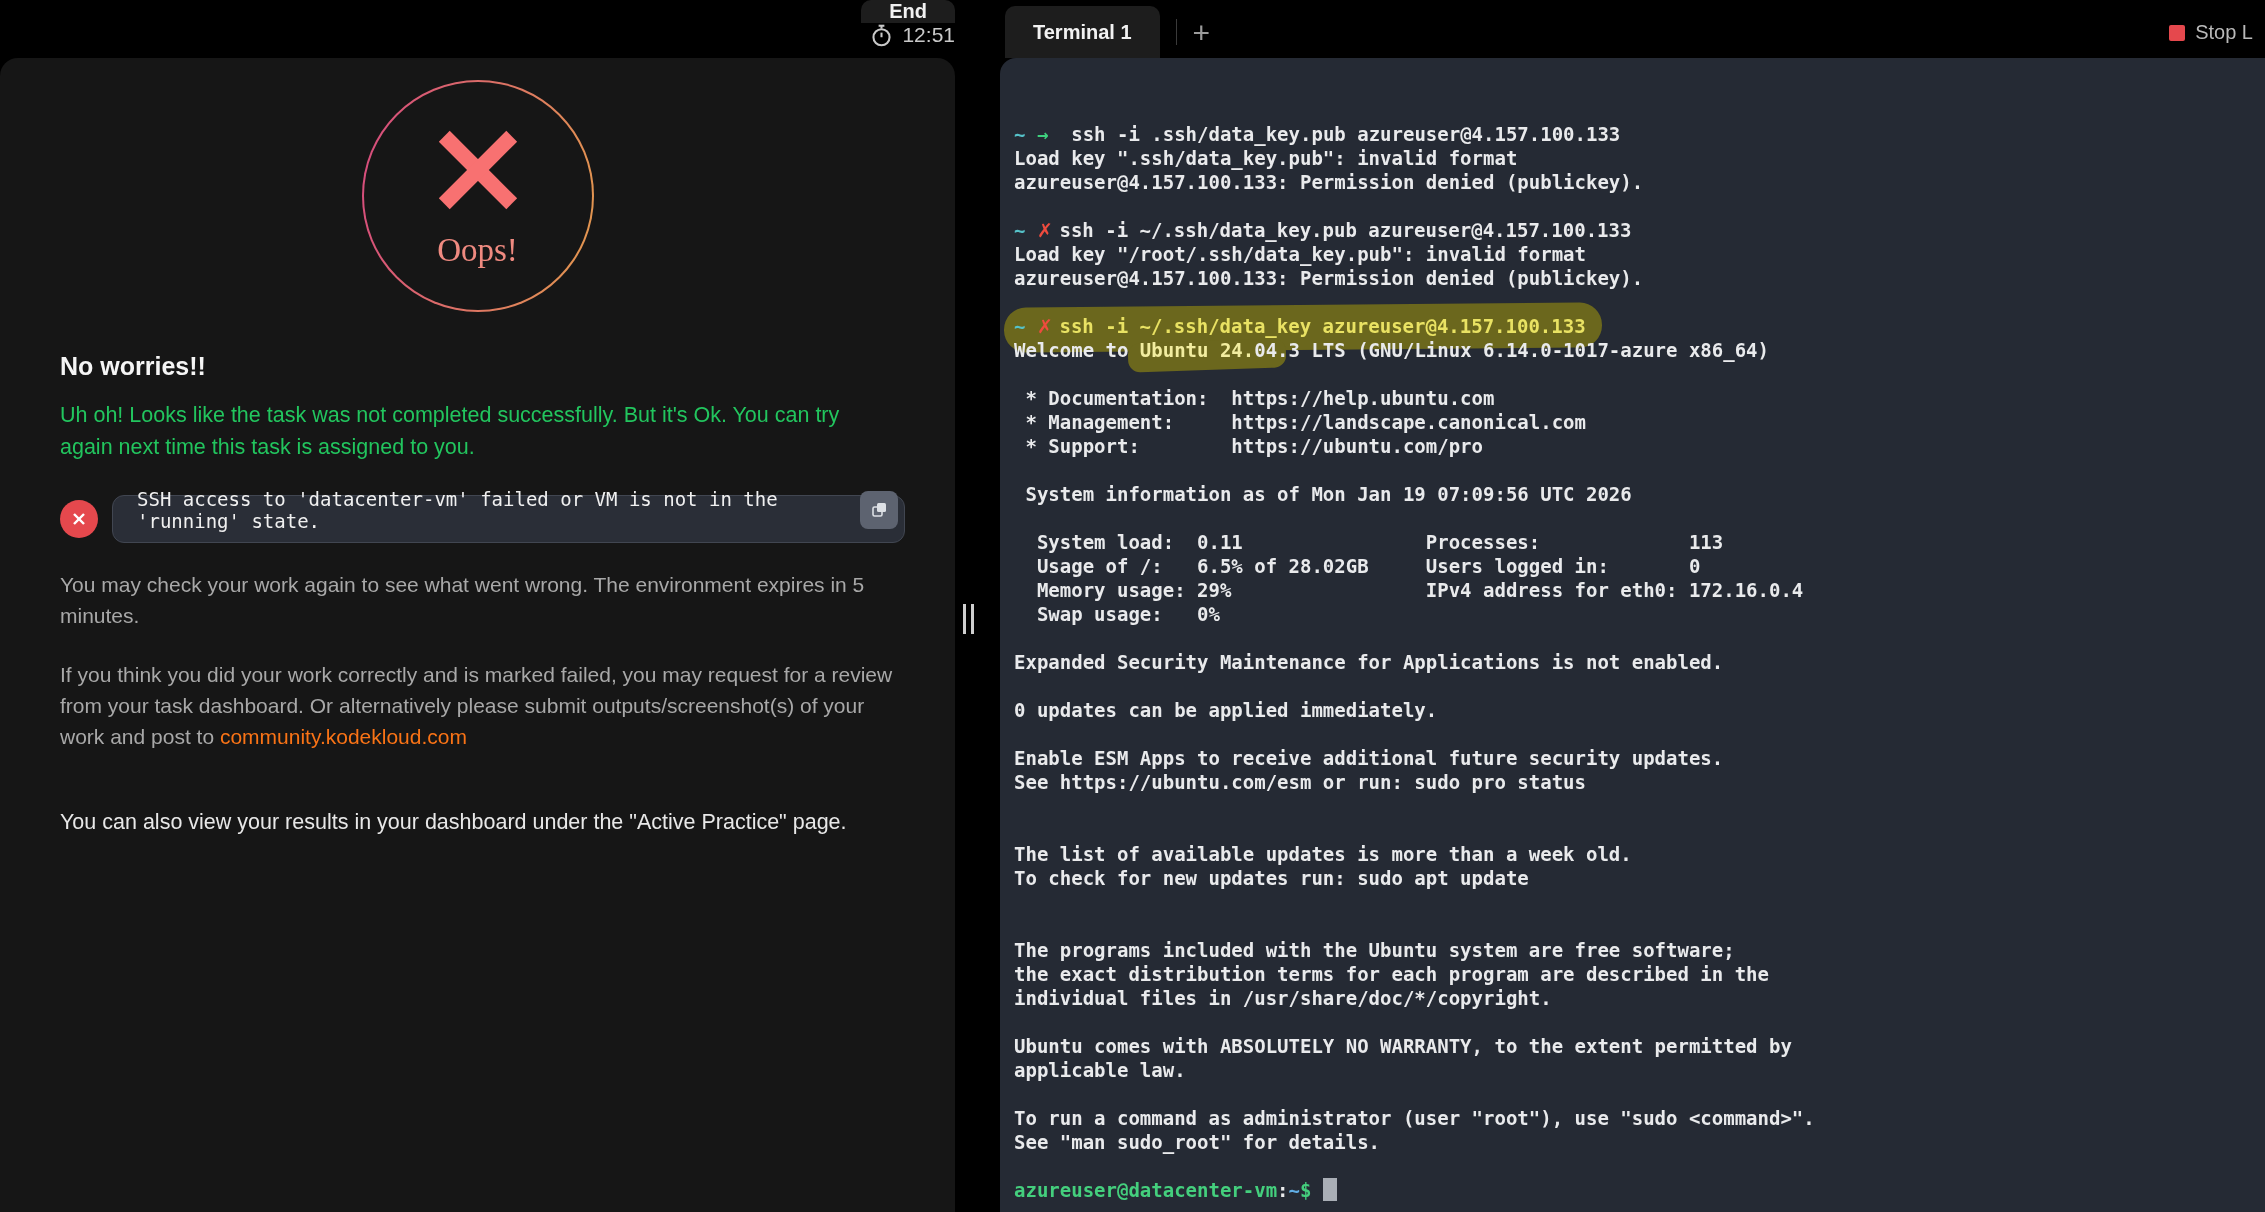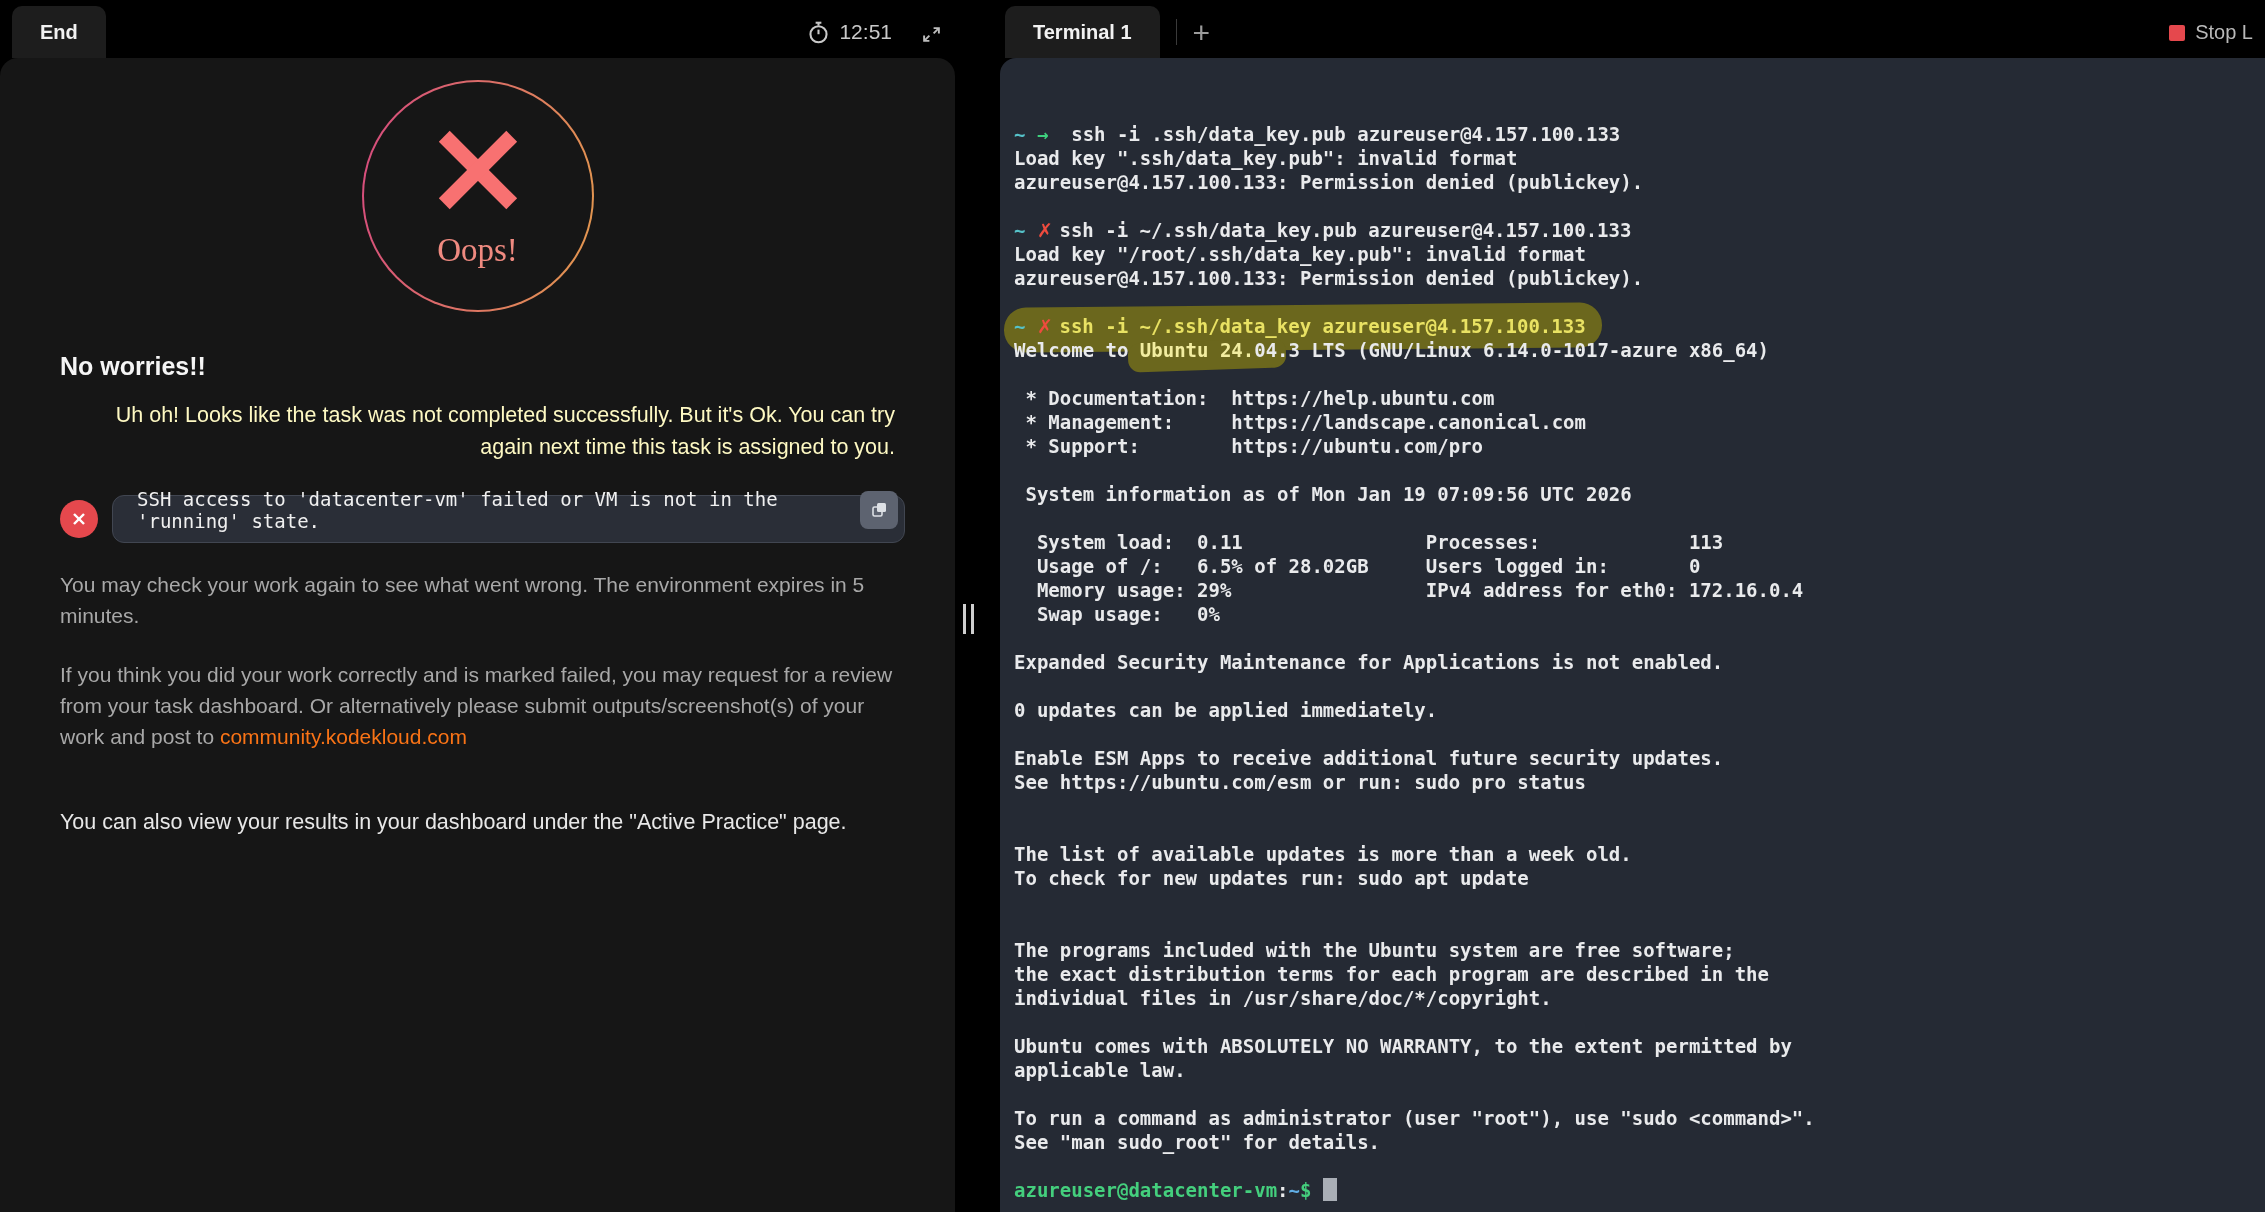--- a/index.html
+++ b/index.html
@@ -3,21 +3,21 @@
 <meta charset="utf-8">
 <style>
   * { margin:0; padding:0; box-sizing:border-box; }
   html,body { background:#000; }
   .app {
     position:relative; width:2265px; height:1212px; background:#000;
     font-family:"Liberation Sans", sans-serif; overflow:hidden;
   }
   
   .hdr { position:absolute; top:0; height:58px; display:flex; align-items:flex-end; }
-  .hdr-left  { left:0;  width:955px; }
+  .hdr-left  { left:0;  width:955px;flex-direction:column; }
   .hdr-right { left:1000px; right:12px; }
   .tab {
     height:52px; background:#1d1d1d; border-radius:10px 10px 0 0;
     display:flex; align-items:center; padding:0 28px;
     color:#f2f2f2; font-size:20px; font-weight:600;
   }
   .hdr-left .tab { margin-left:12px; }
   .hdr-right .tab { margin-left:5px; }
   .tab-sep { width:1px; height:26px; background:#3a3a3a; margin:0 16px 13px 16px; }
   .plus-btn { color:#9b9b9b; font-size:30px; font-weight:300; margin-bottom:8px; cursor:pointer; }
@@ -37,21 +37,21 @@
     width:232px; height:232px; border-radius:50%;
     background:linear-gradient(100deg,#d6497f,#e39a4d);
     padding:2px; margin:22px auto 0;font-family:Liberation Serif, serif;
   }
   .oops-inner {
     width:100%; height:100%; border-radius:50%; background:#161616;
     display:flex; flex-direction:column; align-items:center; justify-content:center; gap:16px;
   }
   .oops-label { color:#ef8a80; font-size:33px; }
   .lp-heading { color:#f5f5f5; font-size:25px; font-weight:700; margin:40px 60px 0; }
-  .lp-intro { color:#fef9c3; font-size:21.5px; line-height:32px; margin:18px 60px 0; max-width:855px;text-align:right; }
+  .lp-intro { color:#22c55e; font-size:21.5px; line-height:32px; margin:18px 60px 0; max-width:855px; }
   .error-row { display:flex; align-items:center; gap:14px; margin:32px 0 0 60px; }
   .error-dot {
     width:38px; height:38px; border-radius:50%; background:#e5484d; flex:none;
     display:flex; align-items:center; justify-content:center;
   }
   .error-box {
     width:793px; height:48px; background:#2a2e37; border:1px solid #414651;
     border-radius:12px; display:flex; align-items:center; padding:0 6px 18px 24px;
   }
   .error-text { flex:1; color:#f0f0f0; font-size:19px;

